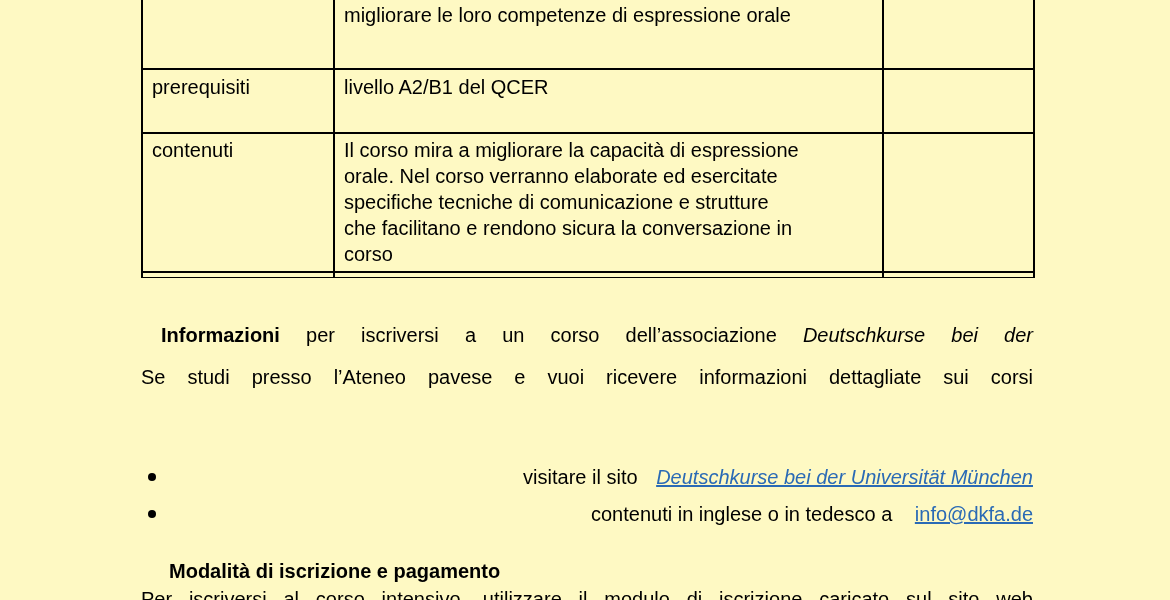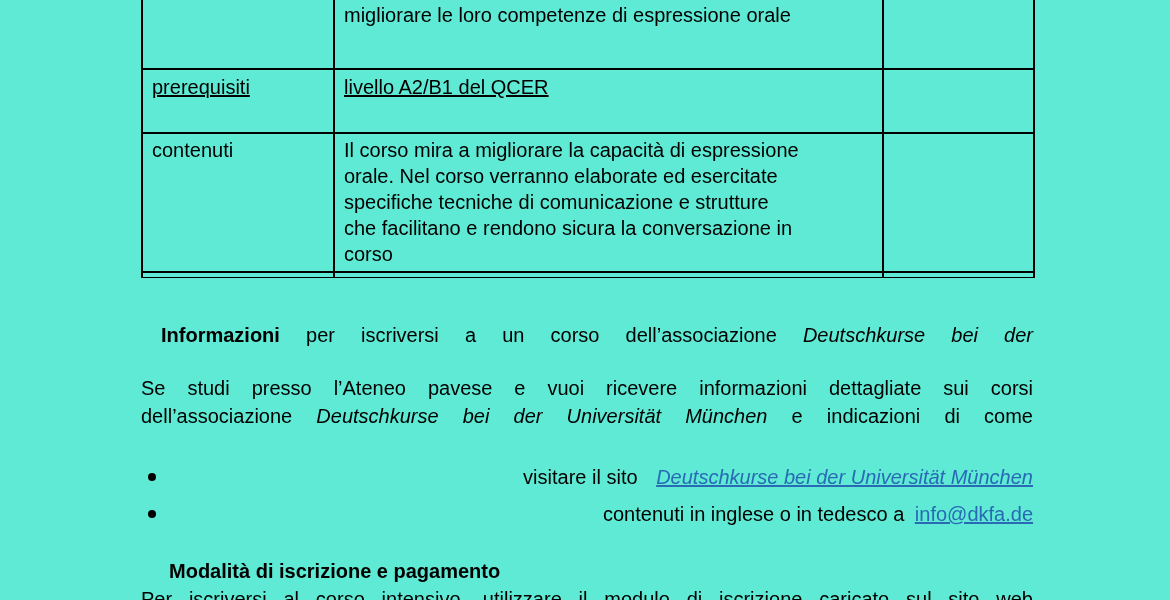--- a/index.html
+++ b/index.html
@@ -1,20 +1,20 @@
 <!DOCTYPE html>
 <html><head>
 <meta charset="utf-8">
 <style>
   html, body { margin: 0; padding: 0; }
   .screen {
     position: relative;
     width: 1170px;
     height: 600px;
-    background: #5eead4;
+    background: #fef9c3;
     overflow: hidden;
     font-family: "Liberation Sans", sans-serif;
     color: #000000;
     font-size: 20px;
   }
 
   
   .table-clip {
     position: absolute;
     left: 141px;
@@ -34,21 +34,21 @@
     vertical-align: top;
     padding: 4px 9px;
     line-height: 26px;
     font-size: 20px;
     overflow: hidden;
   }
   col.c1 { width: 192px; }
   col.c2 { width: 549px; }
   col.c3 { width: 151px; }
   tr.cutoff-row td { height: 62px; vertical-align: bottom; padding-bottom: 40px; }
-  tr.prereq-row td { height: 54px; text-decoration: underline; }
+  tr.prereq-row td { height: 54px; }
   tr.content-row td { height: 124px; padding-top: 3px; }
   tr.spacer-row td { height: 4px; padding: 0; }
 
   
   .para {
     position: absolute;
     left: 141px;
     width: 892px;
     line-height: 28px;
   }
@@ -72,21 +72,21 @@
   .dot {
     position: absolute;
     left: 7px;
     top: 10px;
     width: 8px;
     height: 8px;
     border-radius: 50%;
     background: #000;
   }
   .site-link { margin-left: 13px; }
-  .email-link { margin-left: 5px; }
+  .email-link { margin-left: 17px; }
   .heading { font-weight: bold; margin-left: 28px; }
 </style>
 </head>
 <body>
 
 <div class="screen">
 
   <div class="table-clip">
     <table class="course">
       <colgroup>
@@ -125,25 +125,22 @@
     </tbody>
       </table>
   </div>
 
   <div class="para" style="top:321px">
     <div class="jline">
       <span class="b">Informazioni</span><span> per iscriversi a un corso dell’associazione </span><span class="it">Deutschkurse bei der</span>
     </div>
   </div>
 
-  <div class="para" style="top:374px">
+  <div class="para" style="top:363px">
     <div class="jline">Se studi presso l’Ateneo pavese e vuoi ricevere informazioni dettagliate sui corsi</div>
-    <div class="jline">
-      <span>dell’associazione </span><span class="it">Deutschkurse bei der Universität München</span><span> e indicazioni di come</span>
-    </div>
   </div>
 
   <div class="bullet" style="top:463px">
     <span class="dot"></span>
     <span>visitare il sito</span>
     <span class="link it site-link">Deutschkurse bei der Universität München</span>
   </div>
   <div class="bullet" style="top:500px">
     <span class="dot"></span>
     <span>contenuti in inglese o in tedesco a</span>

